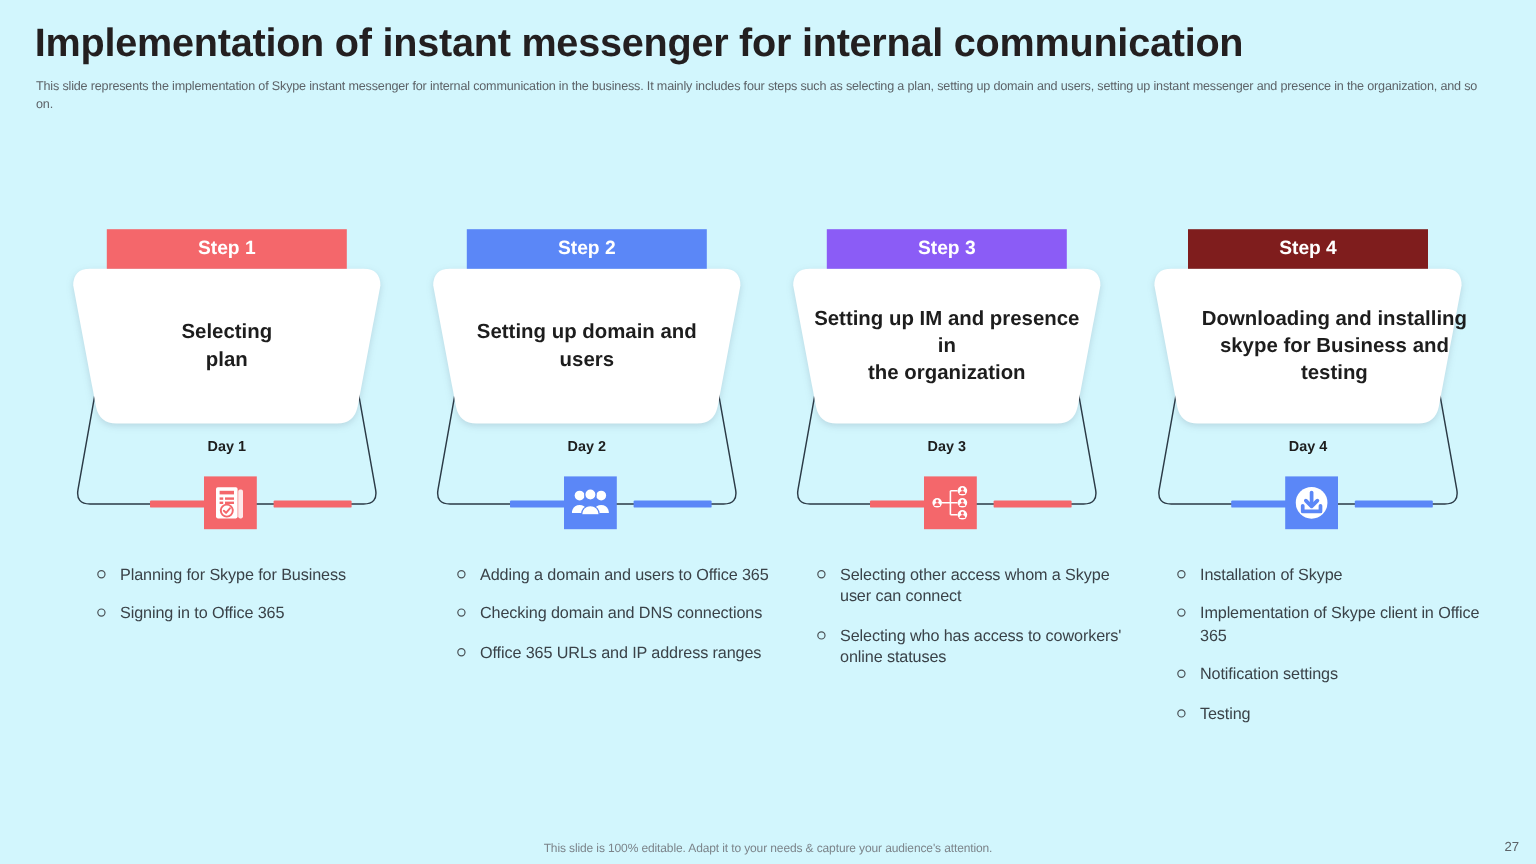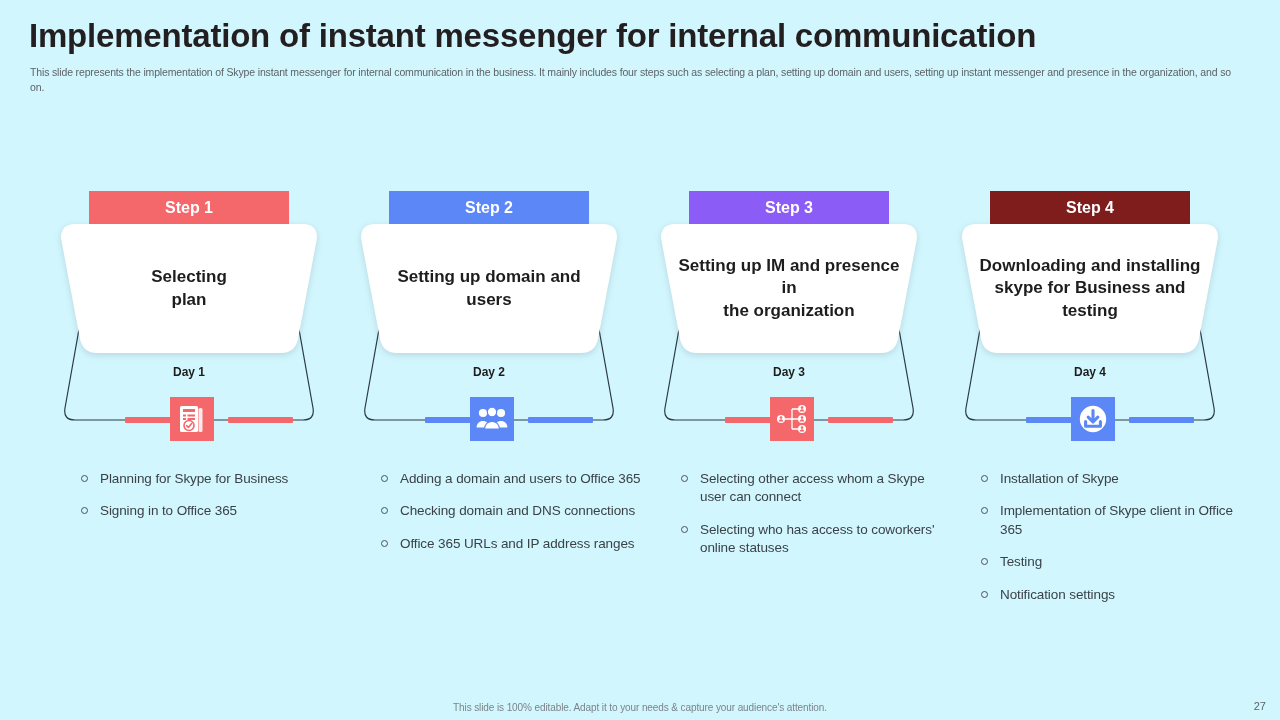--- a/index.html
+++ b/index.html
@@ -298,21 +298,21 @@
     </div>
     <div class="step-col" data-col="3">
       <svg class="step-bracket" viewBox="0 0 300 260">
         <path d="M58 48 L26 228 Q24 240 36 240 L264 240 Q276 240 274 228 L242 48" fill="none" stroke="#2b3a46" stroke-width="1.2"></path>
       </svg>
       <div class="step-header" style="background: #7f1d1d;">Step 4</div>
       <div class="step-card">
         <svg class="step-card-svg" viewBox="0 0 260 133">
           <path d="M2 16 Q2 2 16 2 L244 2 Q258 2 258 16 L239 117 Q236 131 222 131 L38 131 Q24 131 21 117 Z" fill="#ffffff"></path>
         </svg>
-        <div class="step-card-text" style="white-space: pre-line;">Downloading and installing skype for Business and testing</div>
+        <div class="step-card-text" style="white-space: pre-line; margin-left: 22px;">Downloading and installing skype for Business and testing</div>
       </div>
       <div class="step-day">Day 4</div>
       <div class="rail left" style="background: rgb(91, 135, 247);"></div>
       <div class="rail right" style="background: rgb(91, 135, 247);"></div>
       <div class="step-icon" style="background: rgb(91, 135, 247);">
         <svg width="30" height="30" viewBox="0 0 30 30">
           <circle cx="15" cy="15" r="13.2" fill="#fff"></circle>
           <path d="M15 6.5 V16.5" stroke="#5b87f7" stroke-width="3.1" stroke-linecap="round"></path>
           <path d="M10.2 13.2 L15 18 L19.8 13.2" fill="none" stroke="#5b87f7" stroke-width="3.1" stroke-linecap="round" stroke-linejoin="round"></path>
           <path d="M7.6 17.5 V22.2 H22.4 V17.5" fill="none" stroke="#5b87f7" stroke-width="3.1" stroke-linecap="round" stroke-linejoin="round"></path>
@@ -331,19 +331,19 @@
       <div class="bullet-item"><span class="bullet-marker"></span><span>Checking domain and DNS connections</span></div>
       <div class="bullet-item"><span class="bullet-marker"></span><span>Office 365 URLs and IP address ranges</span></div>
     </div>
     <div class="bullet-col" data-col="2">
       <div class="bullet-item"><span class="bullet-marker"></span><span>Selecting other access whom a Skype user can connect</span></div>
       <div class="bullet-item"><span class="bullet-marker"></span><span>Selecting who has access to coworkers' online statuses</span></div>
     </div>
     <div class="bullet-col" data-col="3">
       <div class="bullet-item"><span class="bullet-marker"></span><span>Installation of Skype</span></div>
       <div class="bullet-item"><span class="bullet-marker"></span><span>Implementation of Skype client in Office 365</span></div>
+      <div class="bullet-item"><span class="bullet-marker"></span><span>Notification settings</span></div>
       <div class="bullet-item"><span class="bullet-marker"></span><span>Testing</span></div>
-      <div class="bullet-item"><span class="bullet-marker"></span><span>Notification settings</span></div>
     </div>
   </div>
 
 <div id="footer-note">This slide is 100% editable. Adapt it to your needs &amp; capture your audience's attention.</div>
 <div id="page-number">27</div>
 
 </body></html>

